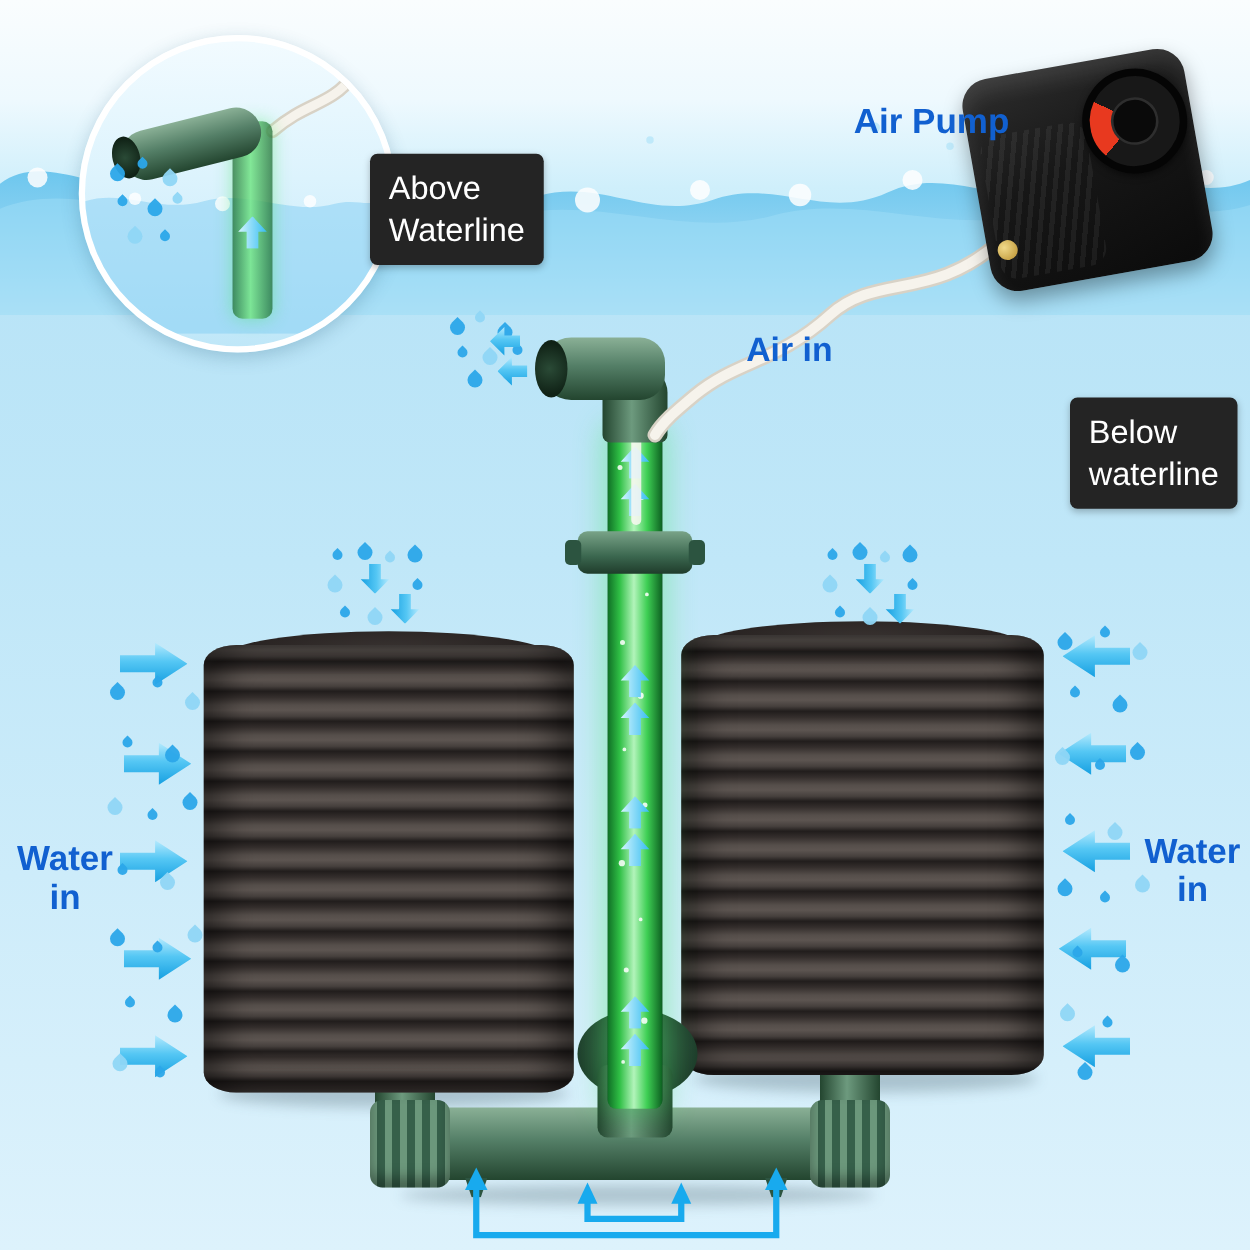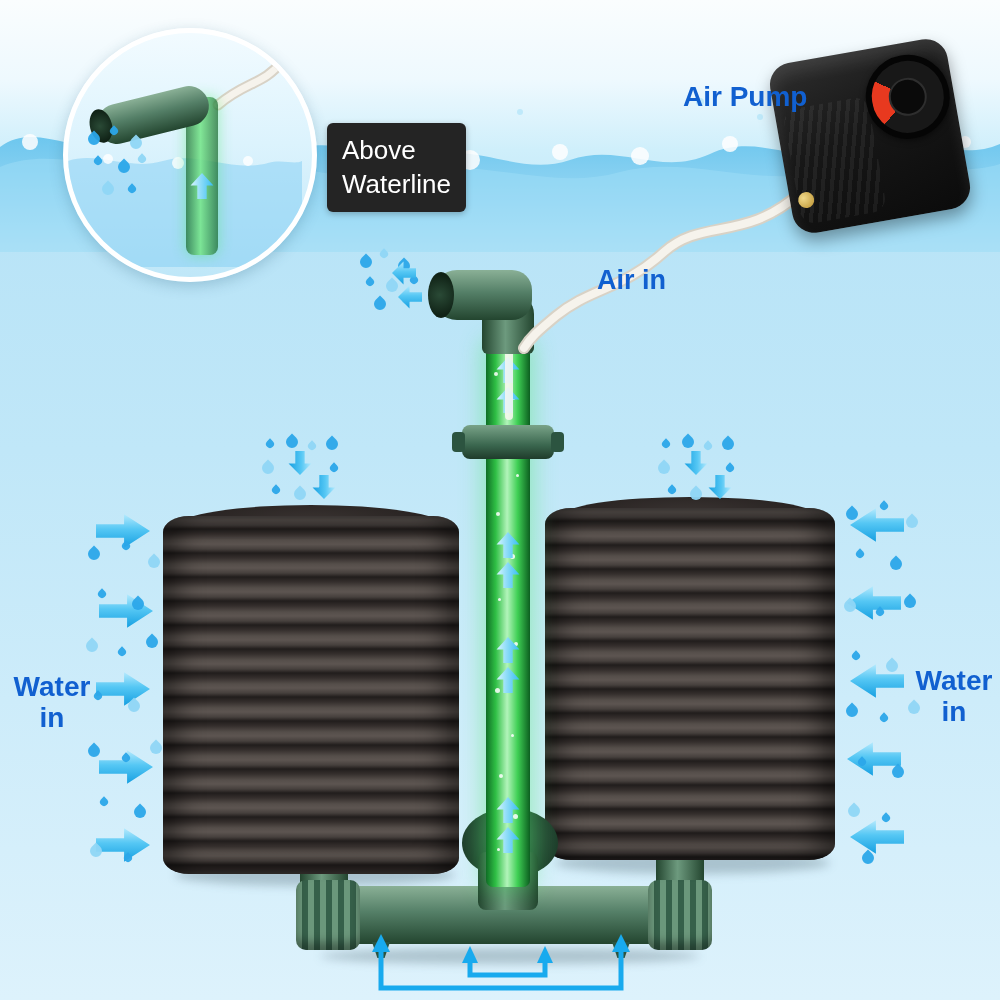--- a/index.html
+++ b/index.html
@@ -313,19 +313,23 @@
     <span class="drop m light" style="left:12px;top:305px;"></span>
     <span class="drop s" style="left:46px;top:314px;"></span>
     <span class="drop m" style="left:26px;top:352px;"></span>
   </div>
 
   <div class="txt-blue" style="left:683px;top:82px;font-size:28px;">Air Pump</div>
   <div class="txt-blue" style="left:597px;top:266px;">Air in</div>
   <div class="txt-blue" style="left:8px;top:672px;width:88px;text-align:center;font-size:28px;">Water in</div>
   <div class="txt-blue" style="left:910px;top:666px;width:88px;text-align:center;font-size:28px;">Water in</div>
 
-  <div class="label-box" style="left:327px;top:123px;">
+  <div class="label-box" style="left:296px;top:123px;">
     <div>Above</div>
     <div>Waterline</div>
   </div>
 
+  <div class="label-box" style="left:856px;top:318px;">
+    <div>Below</div>
+    <div>waterline</div>
+  </div>
 
 </div>
 
 </body></html>

